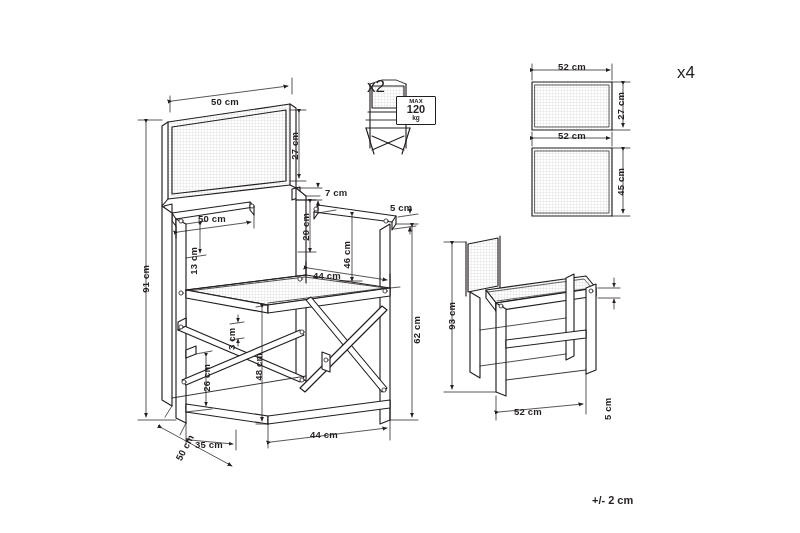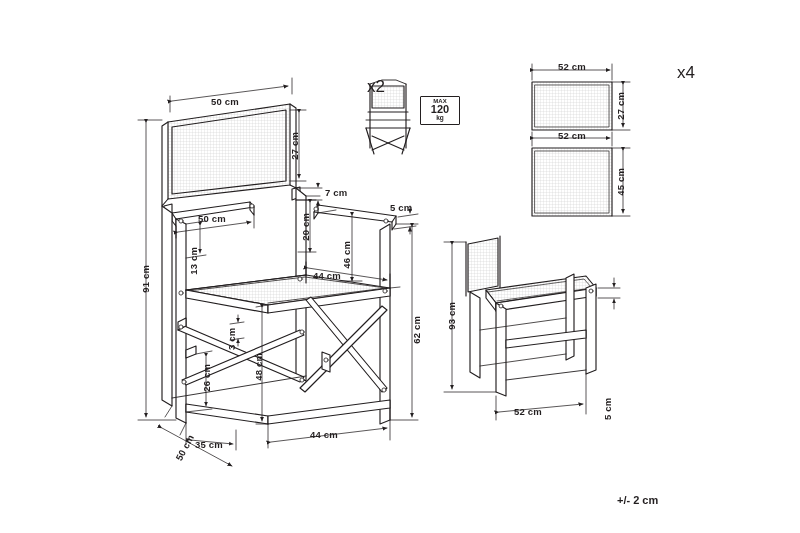--- a/index.html
+++ b/index.html
@@ -47,31 +47,29 @@
     white-space: nowrap;
     line-height: 1;
     margin-left: 36px;
   }
   .tol {
     position: absolute;
     font-size: 11px;
     font-weight: bold;
     color: #231f20;
     white-space: nowrap;
-    margin-left: 25px;
   }
   .maxbox {
     position: absolute;
     border: 1.3px solid #231f20;
     background: #ffffff;
     text-align: center;
     line-height: 1.02;
     padding: 1px 2px 2px 2px;
     border-radius: 1px;
-    margin-left: 24px;
   }
   .maxbox .l1 { font-size: 6px; font-weight: bold; display: block; }
   .maxbox .l2 { font-size: 11px; font-weight: bold; display: block; }
   .maxbox .l3 { font-size: 6.5px; font-weight: bold; display: block; }
 </style>
 </head>
 <body>
 
 <div id="stage">
 

